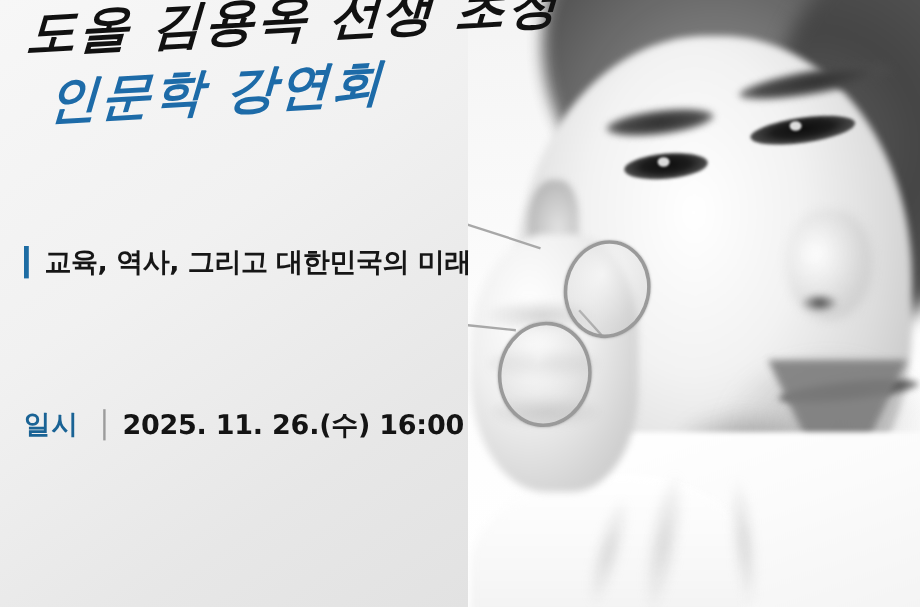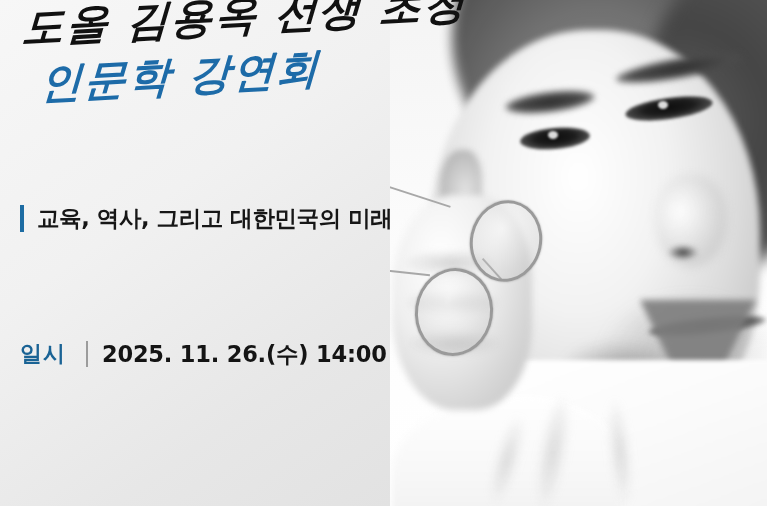--- a/index.html
+++ b/index.html
@@ -360,17 +360,17 @@
 
   <div class="subtitle-row">
     <div class="sub-bar"></div>
     <div class="subtitle-text">교육, 역사, 그리고 대한민국의 미래</div>
   </div>
 
   <div class="info">
     <div class="info-row">
       <span class="info-label">일시</span>
       <span class="info-div"></span>
-      <span class="info-value">2025. 11. 26.(수) 14:00</span>
+      <span class="info-value">2025. 11. 26.(수) 16:00</span>
     </div>
   </div>
 
 </div>
 
 </body></html>

